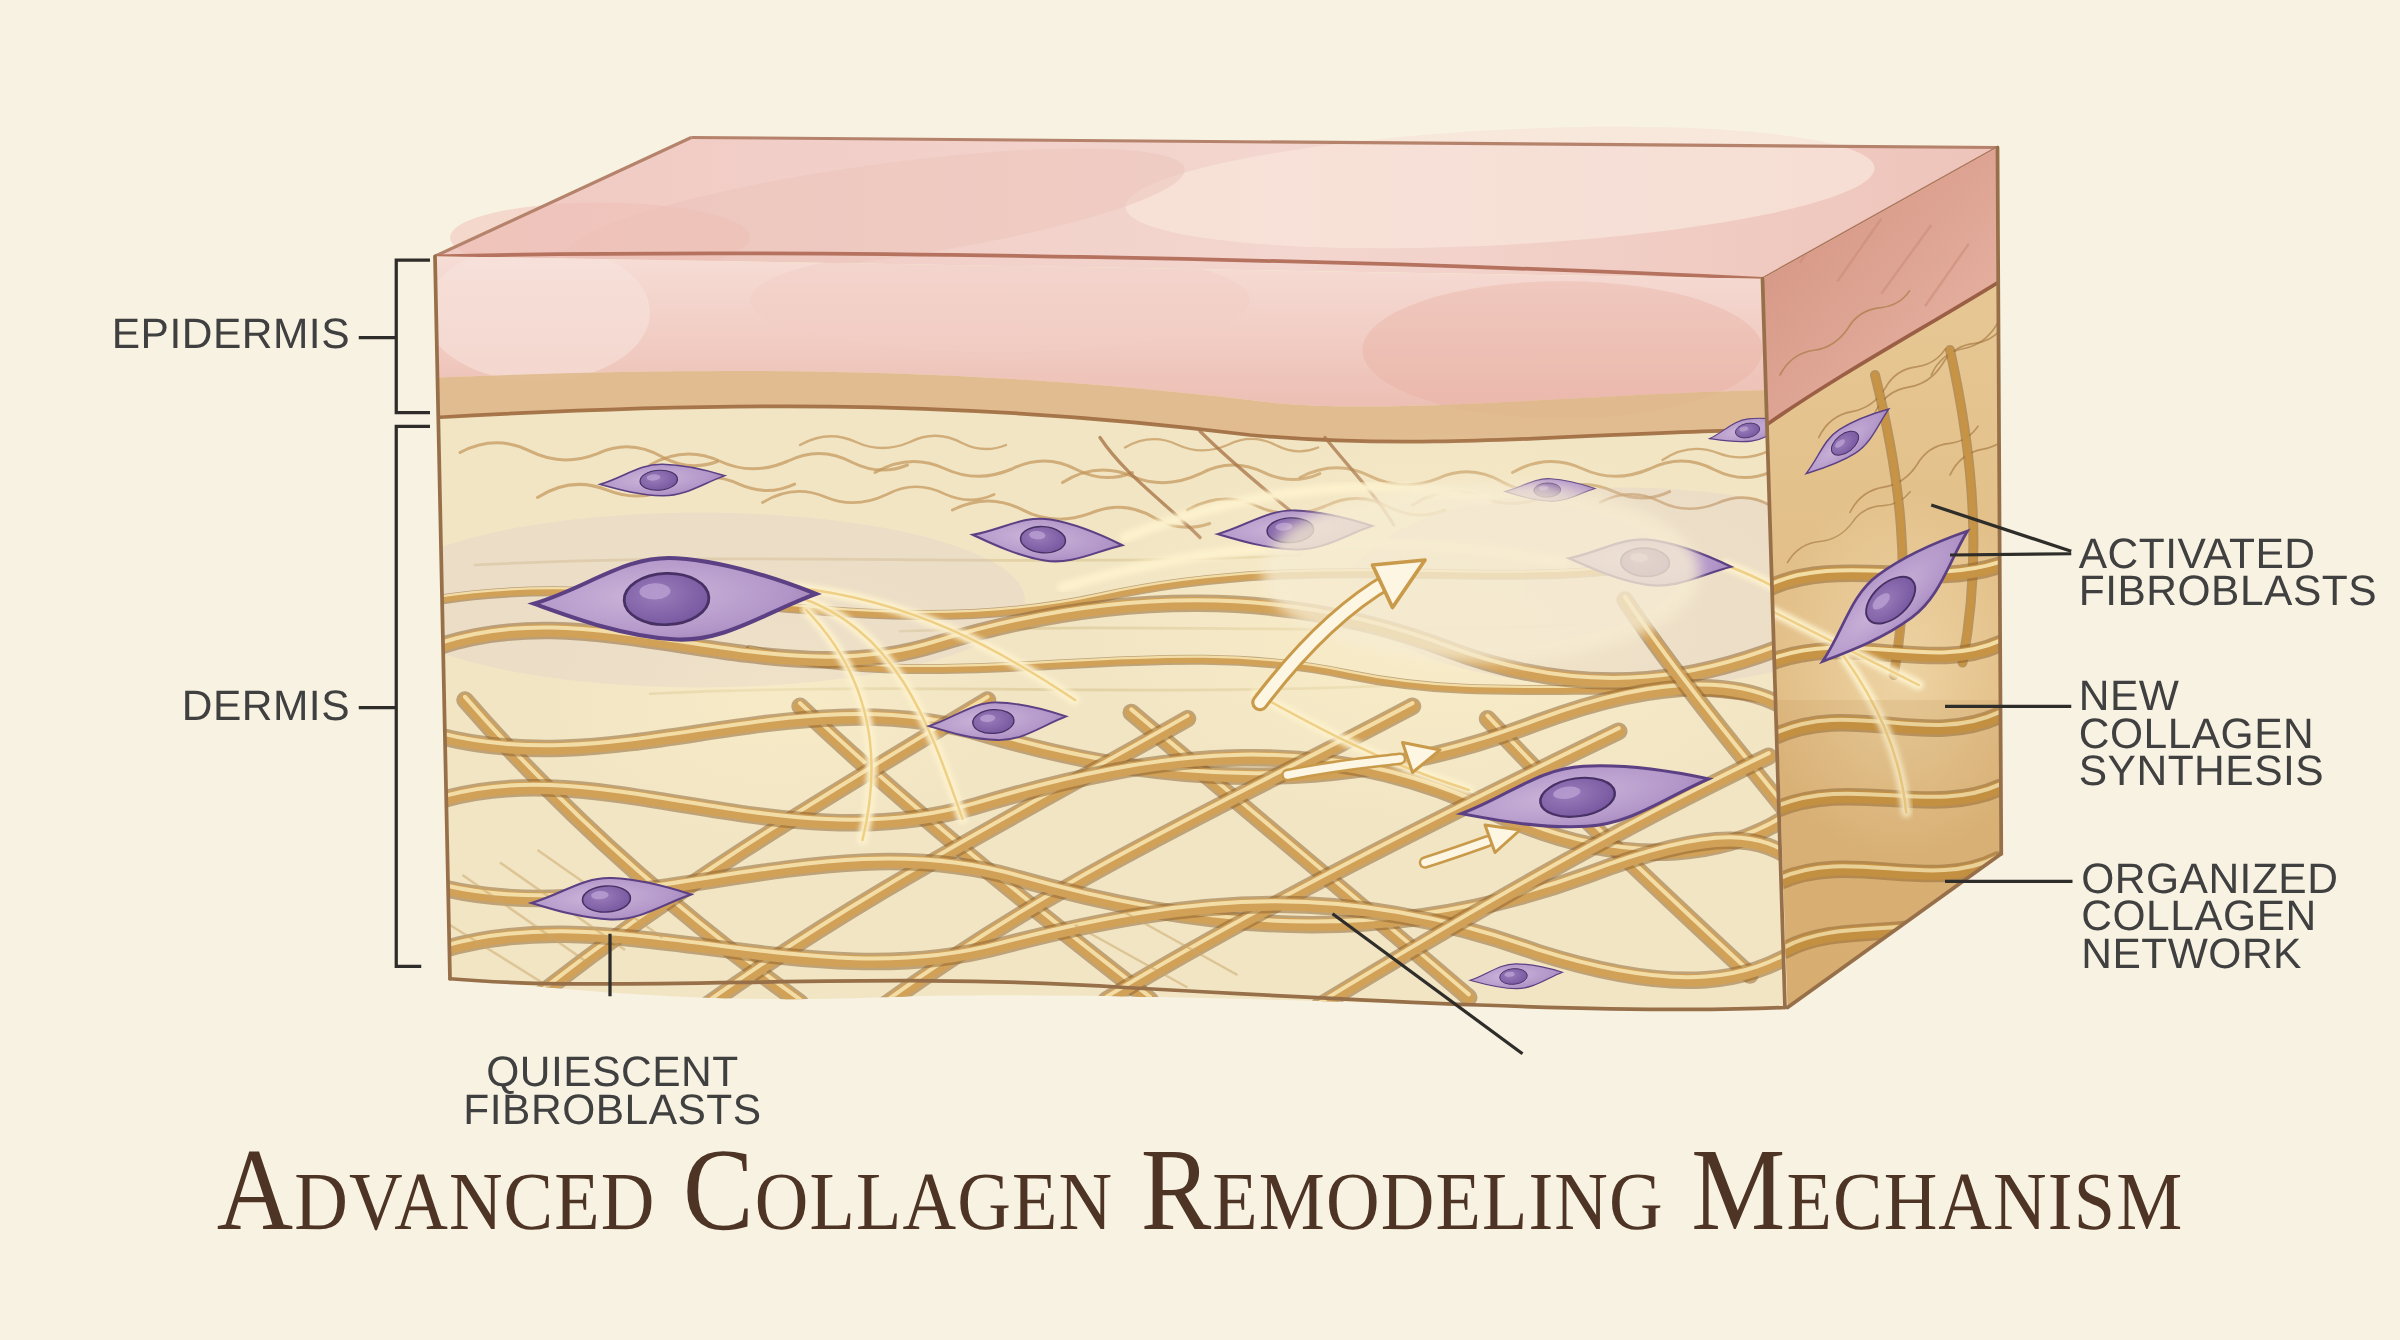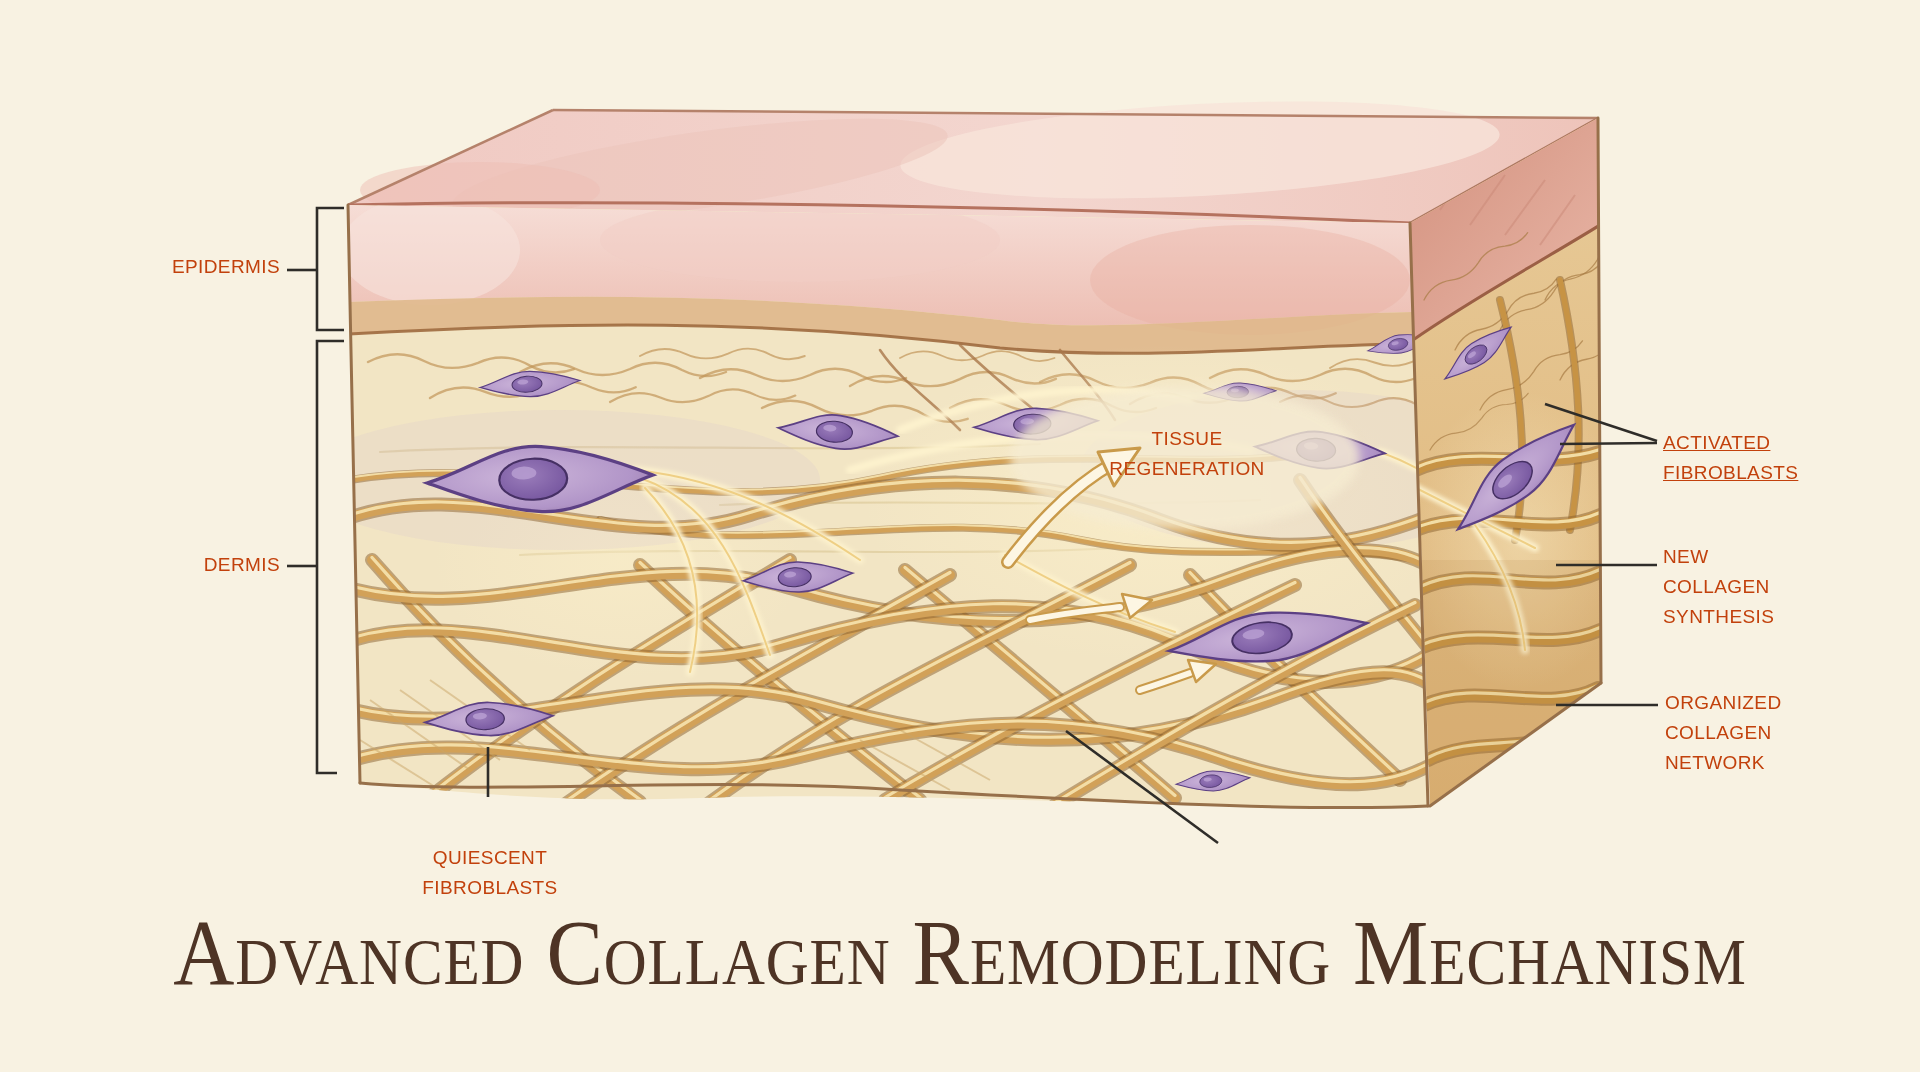--- a/index.html
+++ b/index.html
@@ -1,19 +1,19 @@
 <!DOCTYPE html>
 <html><head>
 <meta charset="utf-8">
 <style>
   html,body{margin:0;padding:0;background:#f8f2e2;}
   .stage{position:relative;width:1920px;height:1072px;overflow:hidden;background:#f8f2e2;
          font-family:"Liberation Sans",sans-serif;}
   .stage svg{position:absolute;left:0;top:0;}
-  .lbl{position:absolute;font-size:19px;line-height:30px;color:#c2410c;letter-spacing:.4px;
+  .lbl{position:absolute;font-size:34px;line-height:30px;color:#404040;letter-spacing:.4px;
        white-space:nowrap;}
   .lbl span{display:block;}
   .title{position:absolute;left:0;right:0;top:898px;margin:0;text-align:center;
          font-family:"Liberation Serif",serif;font-weight:500;font-variant-caps:small-caps;
          font-size:94px;letter-spacing:1px;color:#4e3425;transform:scaleX(.9);transform-origin:center;}
   
   .fo{fill:none;stroke:#8a5f2c;stroke-width:14;opacity:.5;stroke-linecap:round;}
   .fm{fill:none;stroke:#d2a158;stroke-width:10;stroke-linecap:round;}
   .fh{fill:none;stroke:#f4e0ab;stroke-width:3.2;opacity:.95;stroke-linecap:round;transform:translate(0,-2.5px);}
   .thin.fo{stroke-width:8}.thin.fm{stroke-width:5.5}.thin.fh{stroke-width:1.8}
@@ -358,25 +358,21 @@
   <div class="lbl" style="left:60px;top:252px;width:220px;text-align:right;">
     <span>EPIDERMIS</span>
   </div>
   <div class="lbl" style="left:60px;top:550px;width:220px;text-align:right;">
     <span>DERMIS</span>
   </div>
   <div class="lbl" style="left:370px;top:801px;width:240px;text-align:center;margin-top:42px;">
     <span>QUIESCENT</span>
     <span>FIBROBLASTS</span>
   </div>
-  <div class="lbl" style="left:1047px;top:424px;width:280px;text-align:center;">
-    <span>TISSUE</span>
-    <span>REGENERATION</span>
-  </div>
-  <div class="lbl" style="left:1663px;top:428px;text-decoration:underline;">
+  <div class="lbl" style="left:1663px;top:428px;">
     <span>ACTIVATED</span>
     <span>FIBROBLASTS</span>
   </div>
   <div class="lbl" style="left:1663px;top:542px;">
     <span>NEW</span>
     <span>COLLAGEN</span>
     <span>SYNTHESIS</span>
   </div>
   <div class="lbl" style="left:1665px;top:688px;">
     <span>ORGANIZED</span>

